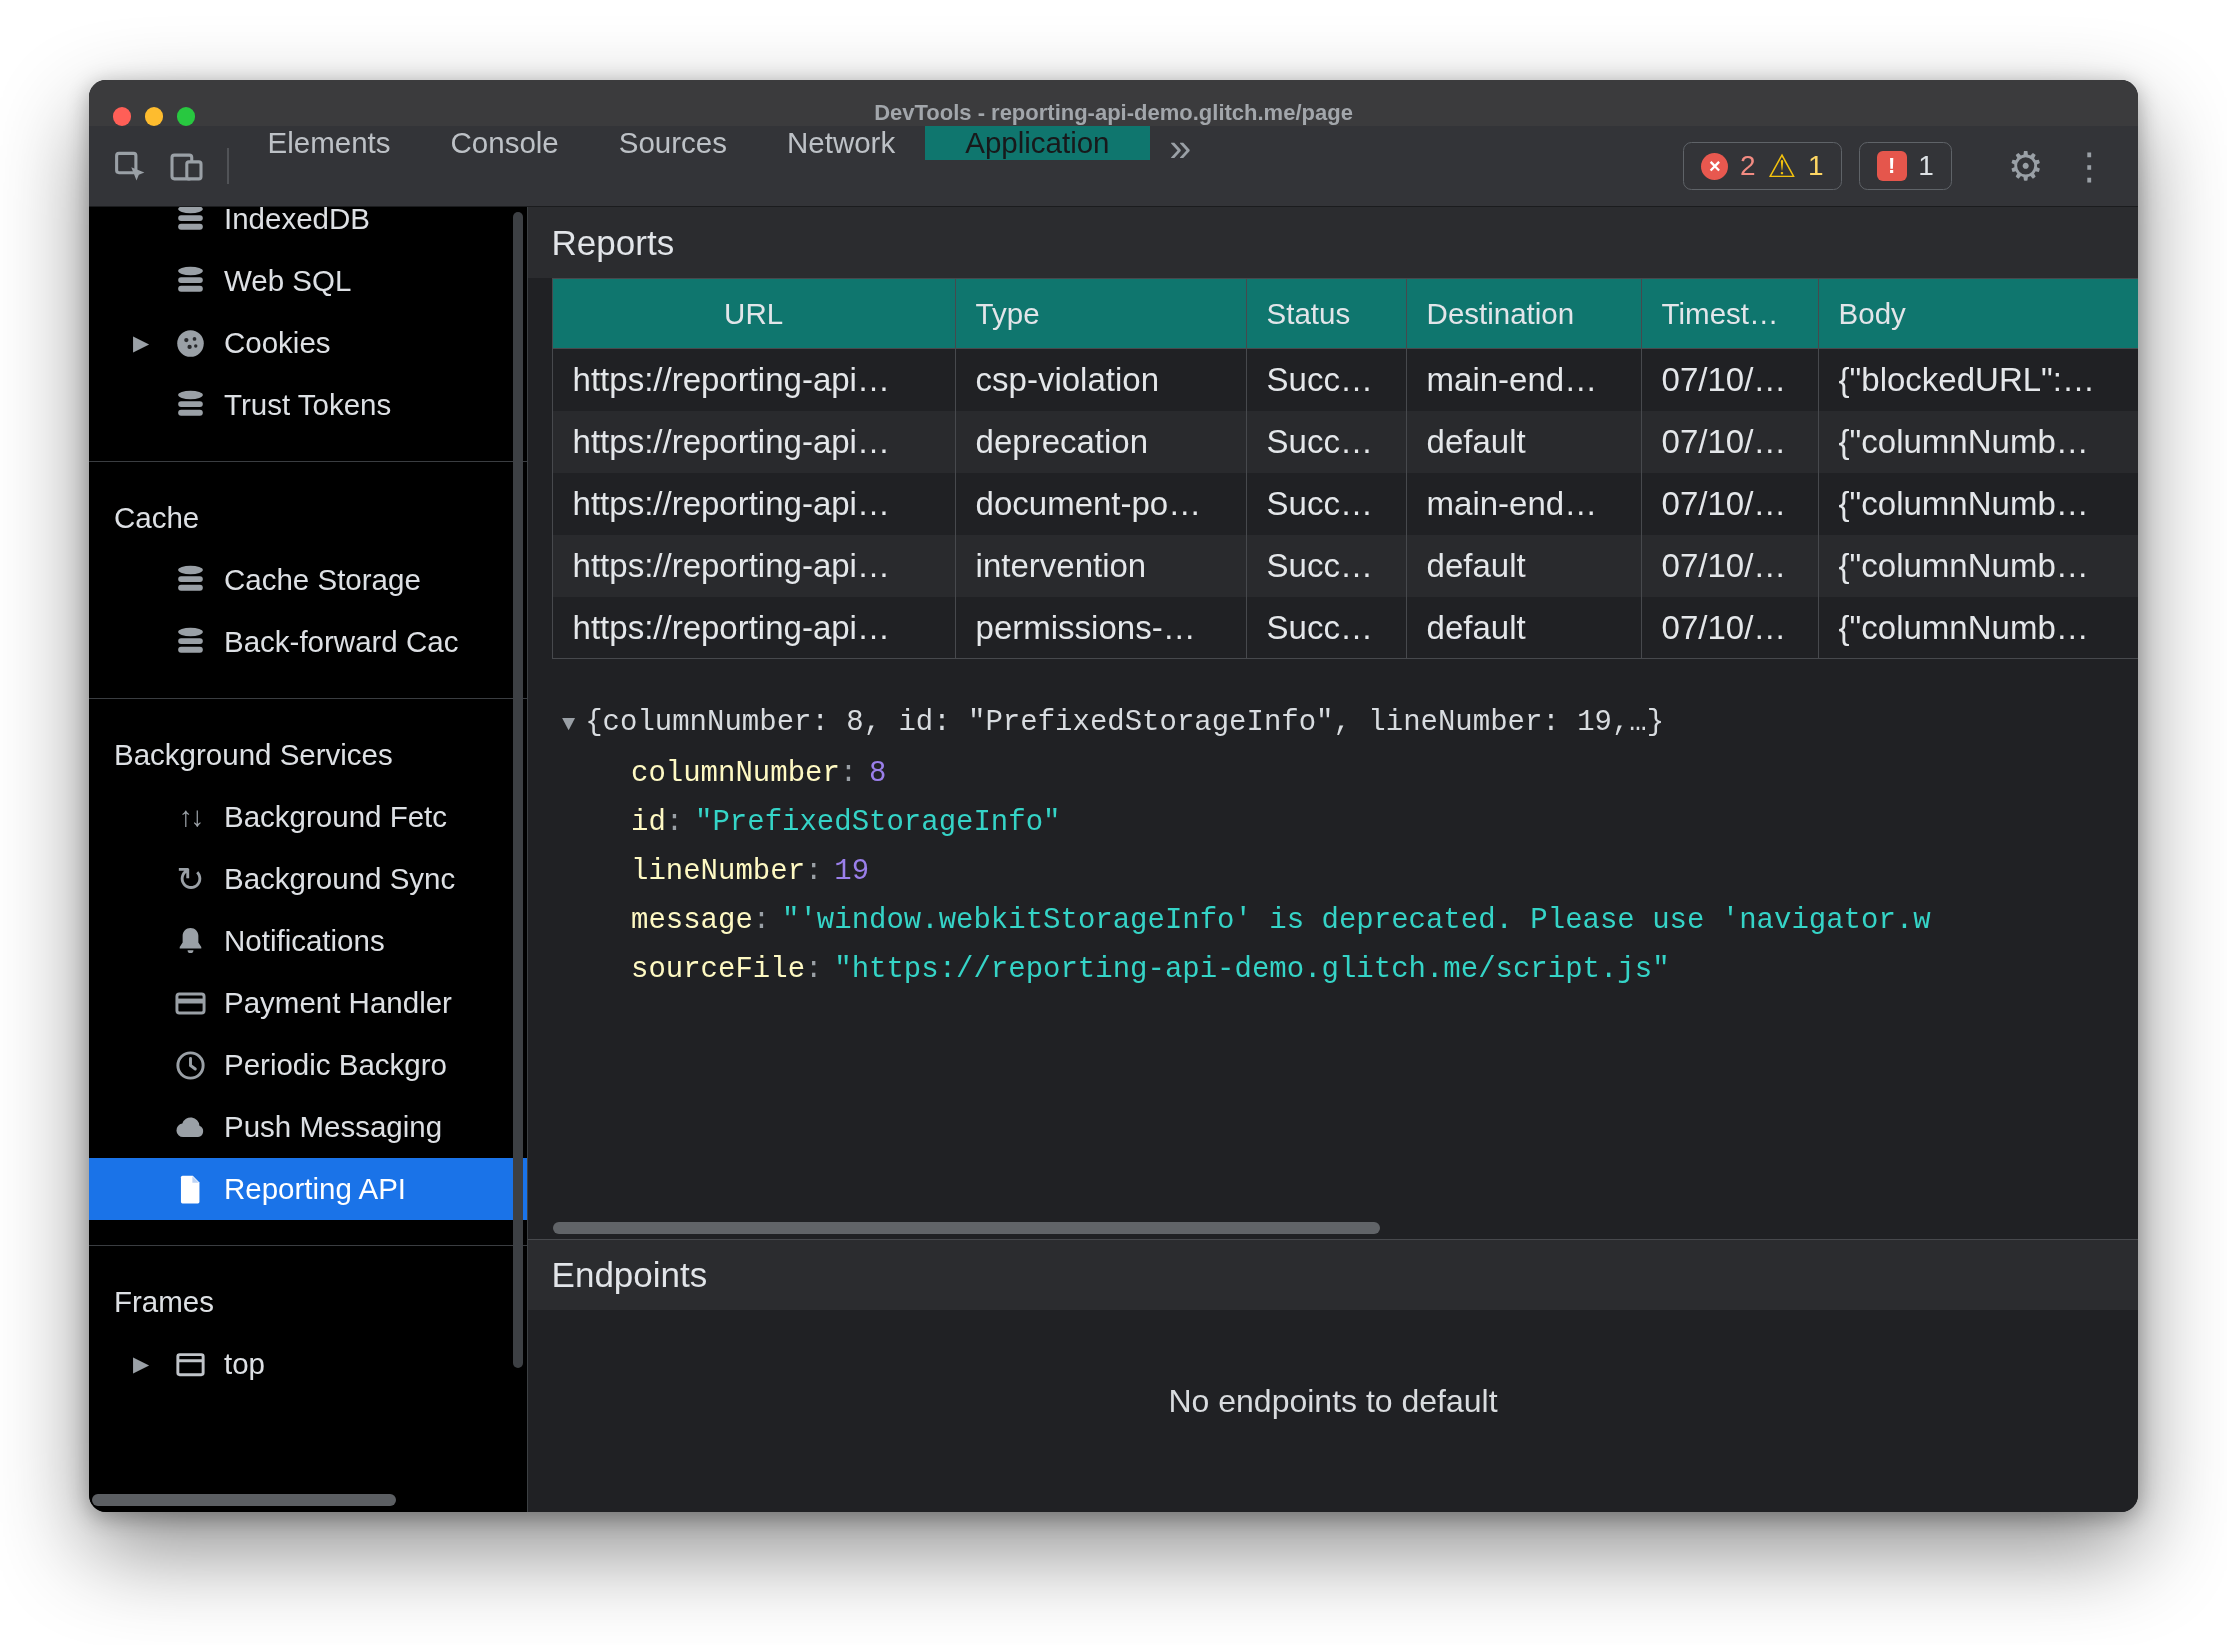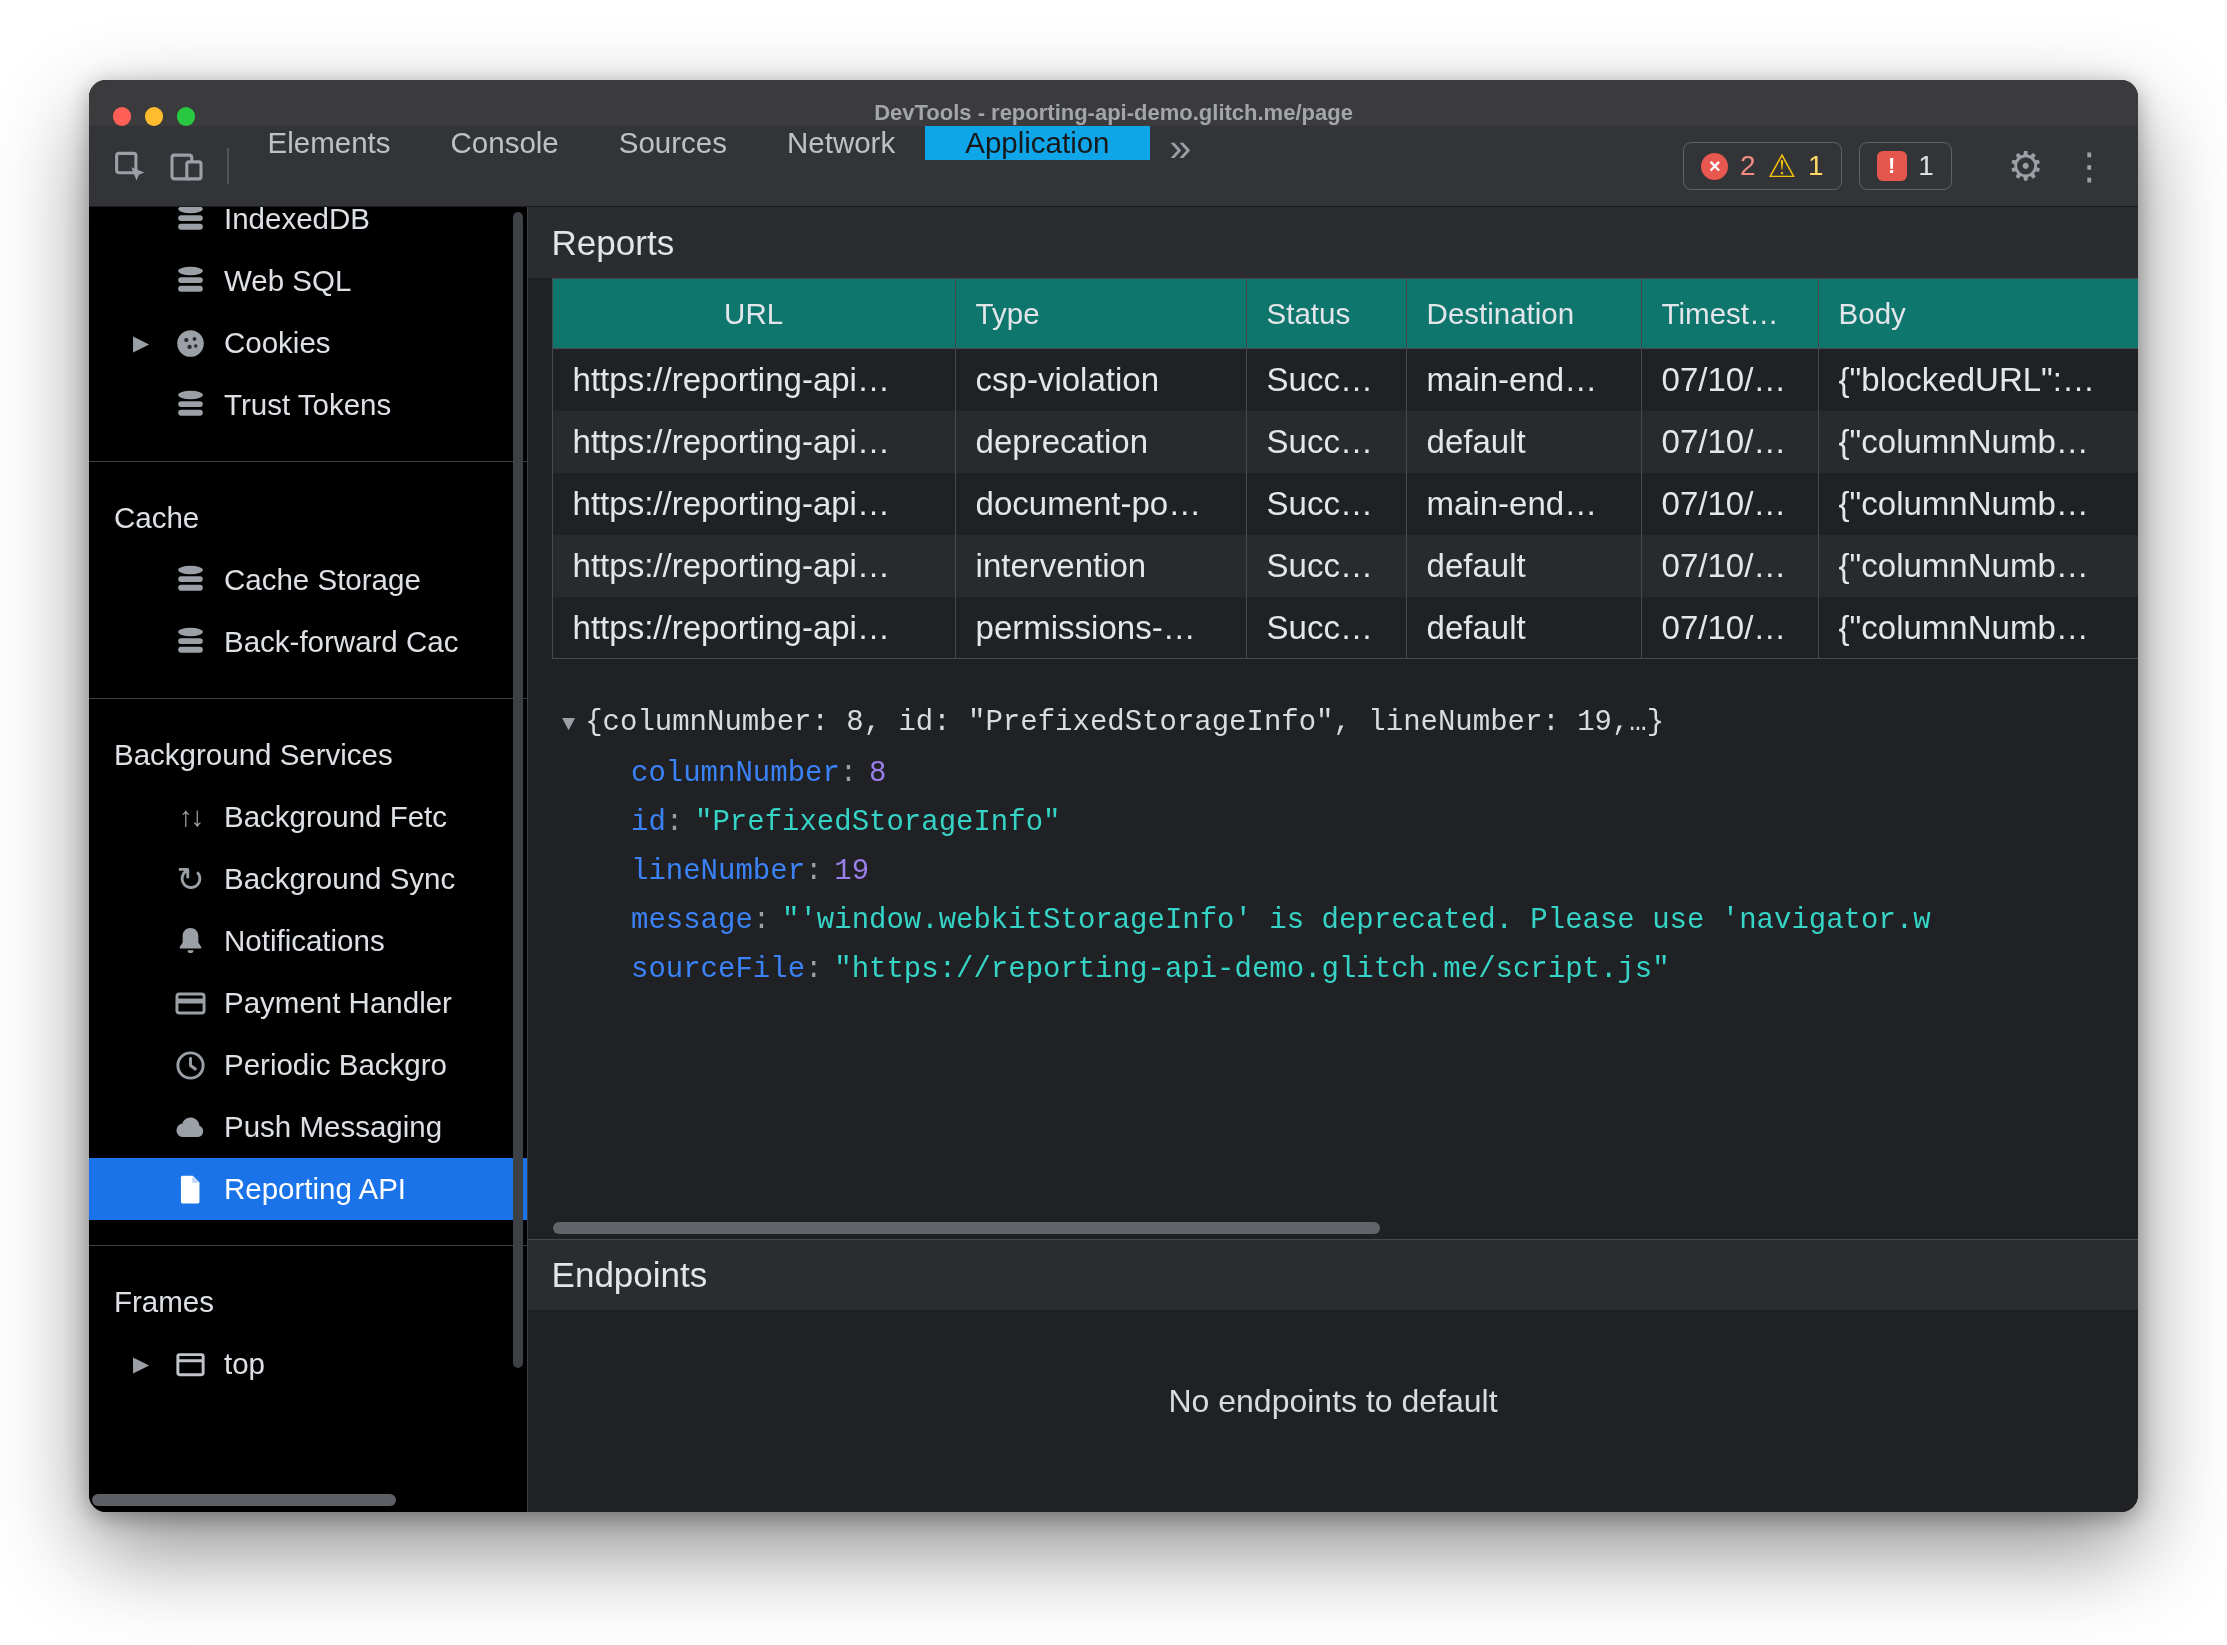--- a/index.html
+++ b/index.html
@@ -18,21 +18,21 @@
   .win-title { position: absolute; left: 0; right: 0; text-align: center; color: #a2a6ab; font-size: 22px; font-weight: 700; }
 
   
   .toolbar { height: 81px; flex: 0 0 auto; background: #333438; border-bottom: 0.8px solid #1b1c1e; display: flex; align-items: stretch; }
   .tool-icons { display: flex; align-items: center; gap: 6.7px; padding: 0 8.4px 0 17px; }
   .icon-btn { width: 49px; height: 49px; display: flex; align-items: center; justify-content: center; border-radius: 5px; }
   .ticon { width: 37px; height: 37px; display: block; }
   .vsep { width: 1.7px; background: #515357; margin: 22px 8.4px; }
   .tabs { display: flex; align-items: flex-start; }
   .tab { display: flex; align-items: center; padding: 0 30px; font-size: 29.5px; color: #bdc1c6; white-space: nowrap; }
-  .tab.selected { background: #0ea5e9; color: #18191b; padding: 0 40px; }
+  .tab.selected { background: #0f766e; color: #18191b; padding: 0 40px; }
   .more-tabs { display: flex; align-items: center; padding: 0 20px; font-size: 39px; color: #9aa0a6; }
   .toolbar-right { margin-left: auto; display: flex; align-items: center; gap: 17px; padding-right: 23.6px; }
   .badge-group { display: flex; align-items: center; gap: 11.8px; border: 1.7px solid #5f6368; border-radius: 8.4px; padding: 6.7px 17px; }
   .err-circle { width: 27px; height: 27px; border-radius: 50%; background: #e8584f; color: #fff; font-size: 20px; font-weight: 700; display: flex; align-items: center; justify-content: center; }
   .err-count { color: #f28b82; font-size: 28px; }
   .warn-tri { color: #f4c20d; font-size: 32px; line-height: 1; }
   .warn-count { color: #fdd663; font-size: 28px; }
   .issues-icon { width: 30px; height: 30px; border-radius: 5.9px; background: #e5564c; color: #fff; font-size: 22px; font-weight: 700; display: flex; align-items: center; justify-content: center; }
   .issues-count { color: #dde1e5; font-size: 28px; }
   .gear { font-size: 40px; color: #9aa0a6; padding: 0 3.4px; }
@@ -72,21 +72,21 @@
   .td { display: flex; align-items: center; font-size: 33px; color: #e4e7ea; padding-left: 20px; border-right: 0.8px solid #47494d;
     white-space: nowrap; overflow: hidden; flex: 0 0 auto; }
   .c-url { width: 403px; } .c-type { width: 291px; } .c-status { width: 160px; } .c-dest { width: 235px; } .c-time { width: 177px; }
   .c-body { flex: 1 1 auto; min-width: 0; border-right: none !important; }
   .th.c-url { justify-content: center; padding-left: 0; }
 
   .detail { flex: 0 0 auto; padding: 39px 0 0 34px; font-family: Liberation Mono, monospace; font-size: 29px; line-height: 49px;
     color: #d8dce0; white-space: nowrap; overflow: hidden; }
   .detail .expander { color: #9aa0a6; font-size: 22px; margin-right: 10px; }
   .prop { padding-left: 69px; }
-  .pkey { color: #3b82f6; }
+  .pkey { color: #fef9c3; }
   .pcolon { color: #9aa0a6; margin-right: 11.8px; }
   .pnum { color: #9a7fea; }
   .pstr { color: #35d4c7; }
 
   .main-spacer { flex: 1; }
   .hscroll { height: 18.6px; flex: 0 0 auto; position: relative; margin: 0 5px 1.7px 25px; }
   .hthumb { position: absolute; left: 0; top: 3.4px; height: 11.8px; width: 827px; background: #616468; border-radius: 5.9px; }
 
   .endpoints-body { height: 202px; flex: 0 0 auto; display: flex; justify-content: center; align-items: flex-start;
     padding-top: 73px; font-size: 32px; color: #d9dcdf; }

